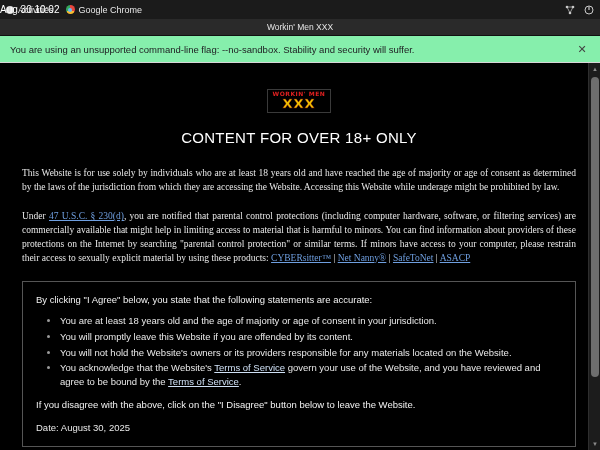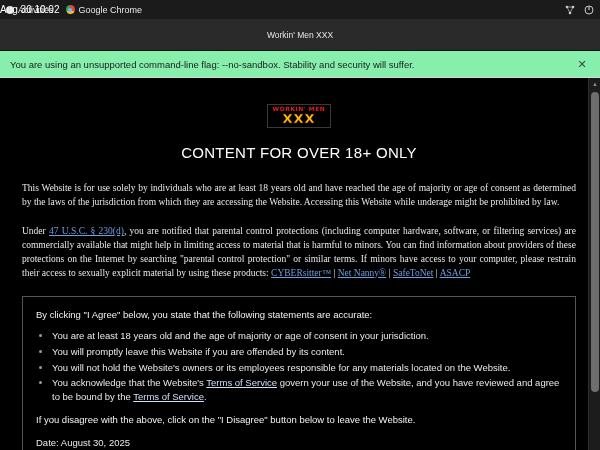--- a/index.html
+++ b/index.html
@@ -42,21 +42,21 @@
     text-align: left; font-size: 10px; color: #fff;
     pointer-events: none;
   }
   .topbar-right {
     margin-left: auto; display: flex; align-items: center; gap: 9px;
   }
   .sysico { width: 10px; height: 10px; display: inline-block; opacity: .9; }
 
   
   .winbar {
-    height: 32px;
+    height: 17px;
     background: #2a2a2a;
     color: #e6e6e6;
     display: flex; align-items: center; justify-content: center;
     font-size: 8.5px;
     border-bottom: 1px solid #111;
   }
 
   
   .infobar {
     height: 27px;
@@ -138,21 +138,21 @@
   .agreebox {
     border: 1px solid #555;
     padding: 11px 13px 12px 13px;
     margin-top: 4px;
   }
   .agreebox .lead { margin: 0 0 7px 0; color: #f2f2f2; }
   .agreebox ul {
     margin: 0 0 9px 0;
     padding-left: 16px;
   }
-  .agreebox li { margin-bottom: 2px; color: #e9e9e9; }
+  .agreebox li { margin-bottom: 2px; color: #e9e9e9; margin-left: 8px; }
   .agreebox li::marker { color: #9a9a9a; }
   .agreebox .disagree-note { margin: 0 0 9px 0; color: #f2f2f2; }
   .agreebox .datetext { margin: 0; color: #e9e9e9; }
 
   
   .scrollbar {
     position: absolute;
     top: 0; right: 0; bottom: 0;
     width: 12px;
     background: #1c1c1c;
@@ -231,21 +231,21 @@
 
     <p class="para">
       <span>Under </span><a class="lnk" href="#">47 U.S.C. § 230(d)</a><span>, you are notified that parental control protections (including computer hardware, software, or filtering services) are commercially available that might help in limiting access to material that is harmful to minors. You can find information about providers of these protections on the Internet by searching "parental control protection" or similar terms. If minors have access to your computer, please restrain their access to sexually explicit material by using these products: </span><a class="lnk" href="#">CYBERsitter™</a><span> | </span><a class="lnk" href="#">Net Nanny®</a><span> | </span><a class="lnk" href="#">SafeToNet</a><span> | </span><a class="lnk" href="#">ASACP</a>
     </p>
 
     <div class="agreebox">
       <p class="lead">By clicking "I Agree" below, you state that the following statements are accurate:</p>
       <ul>
         <li>You are at least 18 years old and the age of majority or age of consent in your jurisdiction.</li>
         <li>You will promptly leave this Website if you are offended by its content.</li>
-        <li>You will not hold the Website's owners or its employees responsible for any materials located on the Website.</li>
+        <li>You will not hold the Website's owners or its providers responsible for any materials located on the Website.</li>
         <li><span>You acknowledge that the Website's </span><a class="lnk white" href="#">Terms of Service</a><span> govern your use of the Website, and you have reviewed and agree to be bound by the </span><a class="lnk white" href="#">Terms of Service</a><span>.</span></li>
       </ul>
       <p class="disagree-note">If you disagree with the above, click on the "I Disagree" button below to leave the Website.</p>
       <p class="datetext">Date: August 30, 2025</p>
     </div>
 
   </div>
 
   <div class="scrollbar">
     <div class="sb-up">▲</div>

